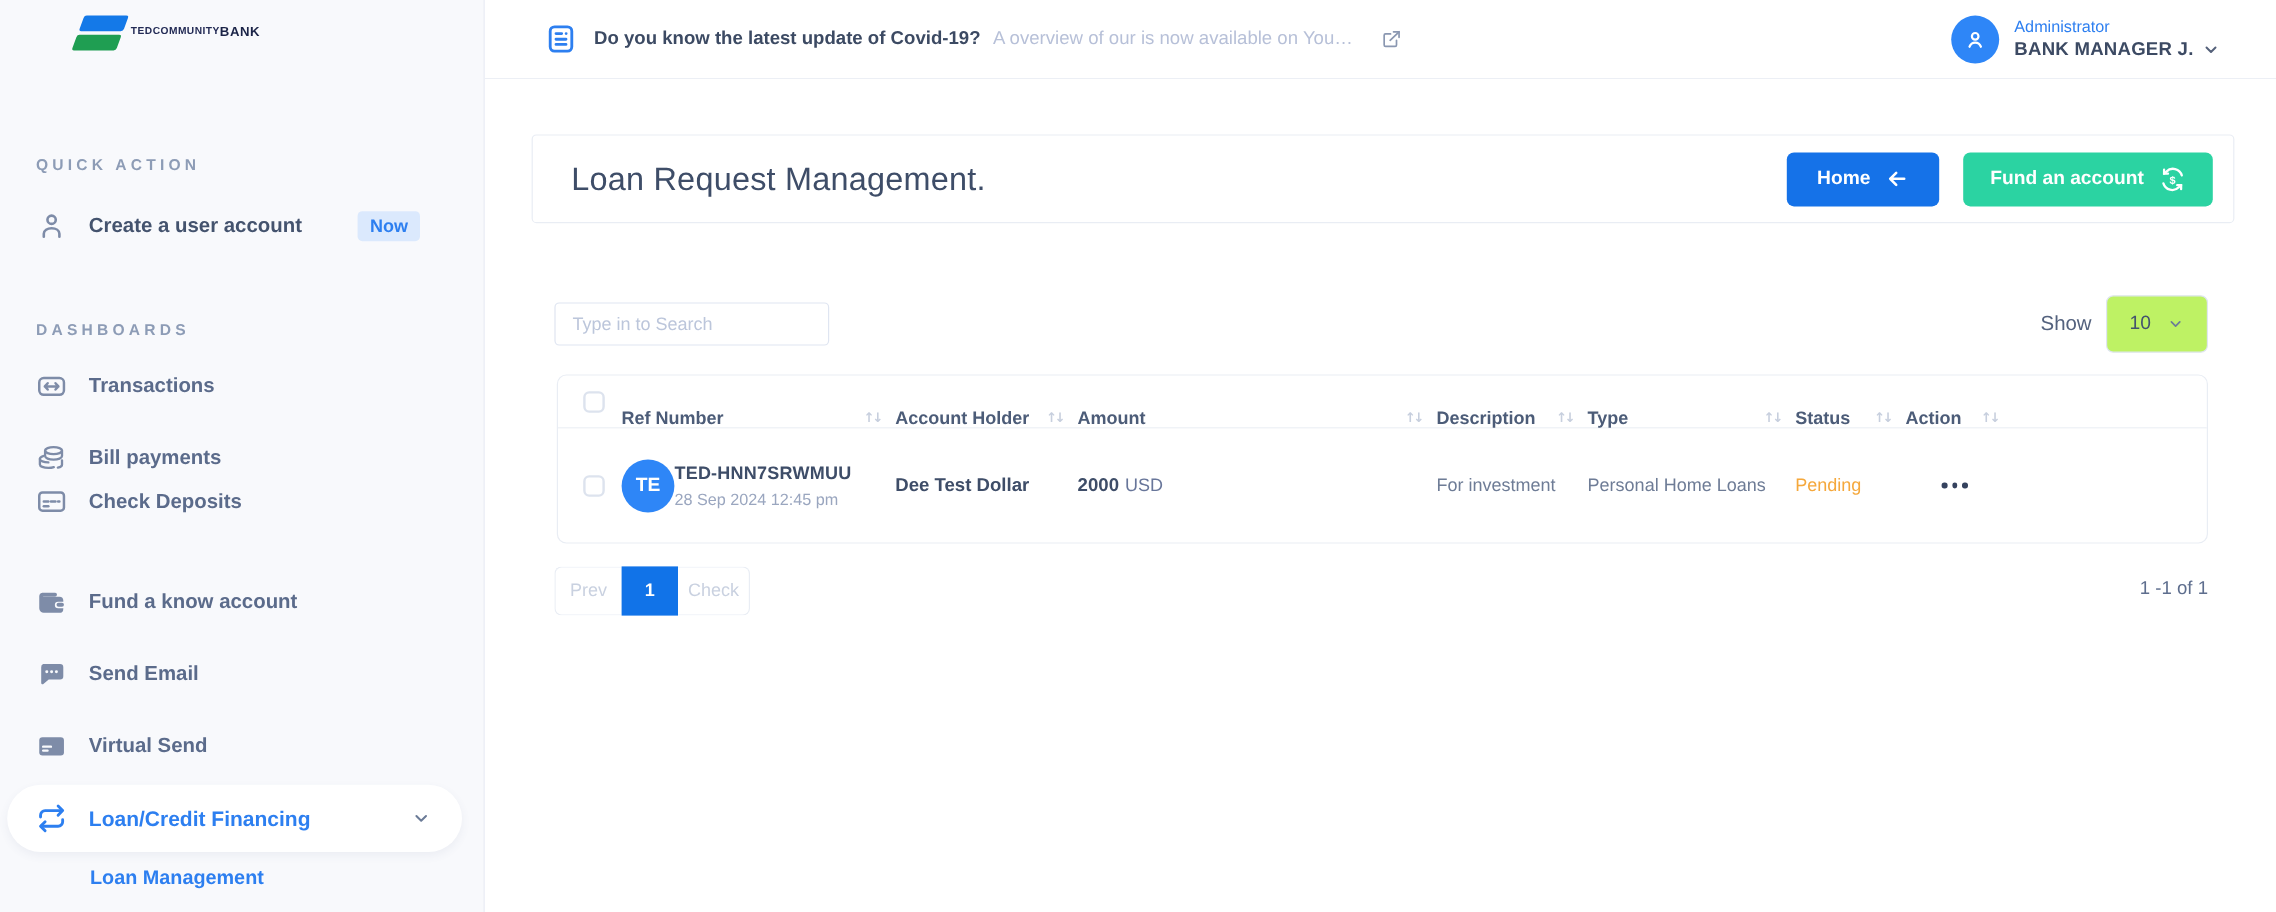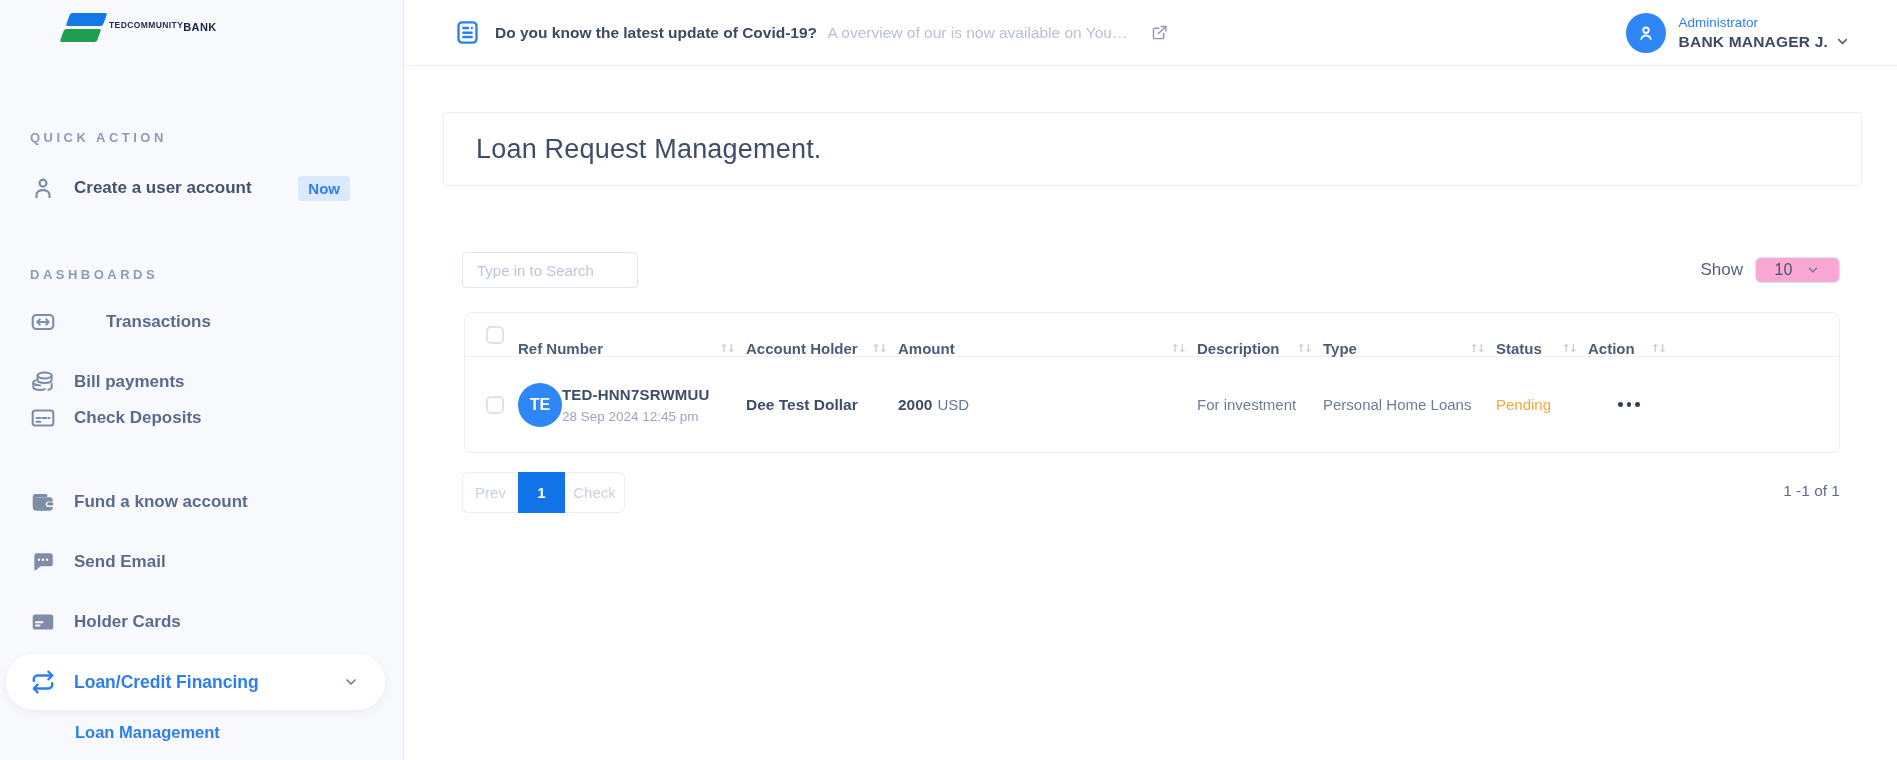--- a/index.html
+++ b/index.html
@@ -25,21 +25,21 @@
   .section-label{position:absolute;left:30px;font-size:13px;font-weight:700;letter-spacing:3.5px;color:#8d9cb6;}
   .sl-quick{top:130px;}
   .sl-dash{top:267px;}
 
   .nav-item{position:absolute;left:0;width:404px;height:44px;display:flex;align-items:center;padding:0 54px 0 30px;cursor:pointer;}
   .nav-item .nico{width:26px;height:26px;color:#7e8ca8;flex:0 0 26px;margin-right:18px;}
   .nav-item .nlabel{font-size:17px;font-weight:600;color:var(--text-sidebar);white-space:nowrap;}
   .nav-create{top:166px;}
   .nav-create .nlabel{color:#44536e;}
   .badge-now{margin-left:auto;background:#dbe9fd;color:var(--link-blue);font-size:15px;font-weight:600;padding:4px 10px;border-radius:4px;}
-  .ni-0{top:300px;gap:32px;} .ni-1{top:360px;} .ni-2{top:396px;} .ni-3{top:480px;} .ni-4{top:540px;align-items:center;} .ni-5{top:600px;}
+  .ni-0{top:300px;} .ni-1{top:360px;} .ni-2{top:396px;} .ni-3{top:480px;} .ni-4{top:540px;align-items:center;} .ni-5{top:600px;}
 
   .nav-active{position:absolute;left:6px;top:654px;width:379px;height:56px;background:#fff;border-radius:28px;
     box-shadow:0 3px 8px rgba(70,90,130,.07);display:flex;align-items:center;padding:0 26px 0 24px;cursor:pointer;}
   .nav-active .nico{width:26px;height:26px;color:var(--link-blue);margin-right:18px;}
   .nav-active .nlabel{font-size:17.5px;font-weight:700;color:var(--link-blue);}
   .nav-active .chev{margin-left:auto;width:16px;height:16px;color:#6b7markdown;color:#6b7b97;}
   .sub-item{position:absolute;left:75px;top:723px;font-size:16.5px;font-weight:600;color:var(--link-blue);cursor:pointer;}
 
   
   .topbar{position:absolute;left:404px;top:0;width:1493px;height:66px;background:#fff;border-bottom:1px solid #eceff5;
@@ -64,25 +64,25 @@
     display:flex;align-items:center;justify-content:space-between;padding:0 17px 0 32px;}
   .page-title{font-size:27px;color:var(--text-dark);font-weight:500;letter-spacing:.2px;}
   .hbtns{display:flex;gap:20px;}
   .btn{height:45px;border:none;border-radius:6px;color:#fff;font-size:16px;font-weight:700;display:flex;align-items:center;justify-content:center;gap:12px;cursor:pointer;font-family:inherit;}
   .btn-home{width:127px;background:var(--accent-blue);}
   .btn-fund{width:208px;background:var(--accent-green);}
   .btn svg{width:20px;height:20px;}
   .btn-fund svg{width:23px;height:23px;}
 
   .controls{position:absolute;left:58px;top:186px;width:1378px;height:36px;display:flex;align-items:center;justify-content:space-between;}
-  .search-input{width:176px;height:36px;border:1px solid #dfe5f1;border-radius:4px;padding:0 14px;font-size:15px;color:#44536e;outline:none;font-family:inherit;background:#fff;}
+  .search-input{width:229px;height:36px;border:1px solid #dfe5f1;border-radius:4px;padding:0 14px;font-size:15px;color:#44536e;outline:none;font-family:inherit;background:#fff;}
   .search-input::placeholder{color:#bcc6db;}
   .showgrp{display:flex;align-items:center;gap:12px;}
   .show-label{font-size:17px;color:#54627e;}
-  .select{width:85px;height:26px;border:1px solid #dfe5f1;border-radius:6px;background:#f9a8d4;display:flex;align-items:center;justify-content:center;gap:14px;cursor:pointer;}
+  .select{width:85px;height:48px;border:1px solid #dfe5f1;border-radius:6px;background:#bef264;display:flex;align-items:center;justify-content:center;gap:14px;cursor:pointer;}
   .select-val{font-size:16px;color:#44536e;}
   .select svg{width:14px;height:14px;color:#6b7b97;}
 
   .table-card{position:absolute;left:60px;top:246px;width:1376px;border:1px solid var(--border);border-radius:8px;background:#fff;}
   .thead{display:flex;align-items:center;height:44px;padding-left:21px;border-bottom:1px solid #edf0f6;}
   .trow{display:flex;align-items:center;height:95px;padding-left:21px;}
   .c-check{width:32px;display:flex;align-items:center;}
   .c-ref{width:228px;} .c-holder{width:152px;} .c-amount{width:299px;} .c-desc{width:126px;} .c-type{width:173px;} .c-status{width:92px;} .c-action{flex:1;}
   .th{display:flex;align-items:center;justify-content:space-between;padding-right:12px;font-size:15px;font-weight:700;color:#4c5c78;margin-top:28px;}
   .th.th-action{justify-content:flex-start;gap:16px;}
@@ -194,21 +194,21 @@
     <span class="nlabel">Send Email</span>
   </div>
 
   <div class="nav-item ni-5">
     <span class="nico">
       <svg viewBox="0 0 24 24" fill="currentColor">
           <rect x="2.5" y="5" width="19" height="14" rx="2.5"></rect>
           <path d="M5.5 12.2h6M5.5 15.2h3.4" stroke="#f8f9fc" stroke-width="1.8" stroke-linecap="round"></path>
         </svg>
     </span>
-    <span class="nlabel">Holder Cards</span>
+    <span class="nlabel">Virtual Send</span>
   </div>
 
   <div class="nav-active">
     <span class="nico">
       <svg viewBox="0 0 24 24" fill="none" stroke="currentColor" stroke-width="2.2" stroke-linecap="round" stroke-linejoin="round">
           <path d="M17 2.5 20.5 6 17 9.5"></path>
           <path d="M3.5 11V9.5A3.5 3.5 0 0 1 7 6h13"></path>
           <path d="M7 21.5 3.5 18 7 14.5"></path>
           <path d="M20.5 13v1.5A3.5 3.5 0 0 1 17 18H4"></path>
         </svg>
@@ -263,20 +263,38 @@
         </span>
       </span>
     </div>
   </div>
 </header>
 
 <main class="main">
 
   <div class="header-card">
     <h1 class="page-title">Loan Request Management.</h1>
+    <div class="hbtns">
+      <button class="btn btn-home">
+        <span>Home</span>
+        <svg viewBox="0 0 24 24" fill="none" stroke="#fff" stroke-width="2.6" stroke-linecap="round" stroke-linejoin="round">
+            <path d="M19 12H5M11 6l-6 6 6 6"></path>
+          </svg>
+      </button>
+      <button class="btn btn-fund">
+        <span>Fund an account</span>
+        <svg viewBox="0 0 24 24" fill="none" stroke="#fff" stroke-width="2" stroke-linecap="round">
+            <path d="M20 8.5A8 8 0 0 0 6.6 5.2L4.6 7"></path>
+            <path d="M4.6 3.5V7H8"></path>
+            <path d="M4 15.5a8 8 0 0 0 13.4 3.3l2-1.8"></path>
+            <path d="M19.4 20.5V17H16"></path>
+            <text x="12" y="15.6" font-size="9.5" fill="#fff" stroke="none" text-anchor="middle" font-weight="bold">$</text>
+          </svg>
+      </button>
+    </div>
   </div>
 
   <div class="controls">
     <input class="search-input" type="text" placeholder="Type in to Search" style="">
     <div class="showgrp">
       <span class="show-label">Show</span>
       <div class="select">
         <span class="select-val">10</span>
         <svg viewBox="0 0 24 24" fill="none" stroke="currentColor" stroke-width="2.4" stroke-linecap="round" stroke-linejoin="round">
             <path d="M6 9l6 6 6-6"></path>

